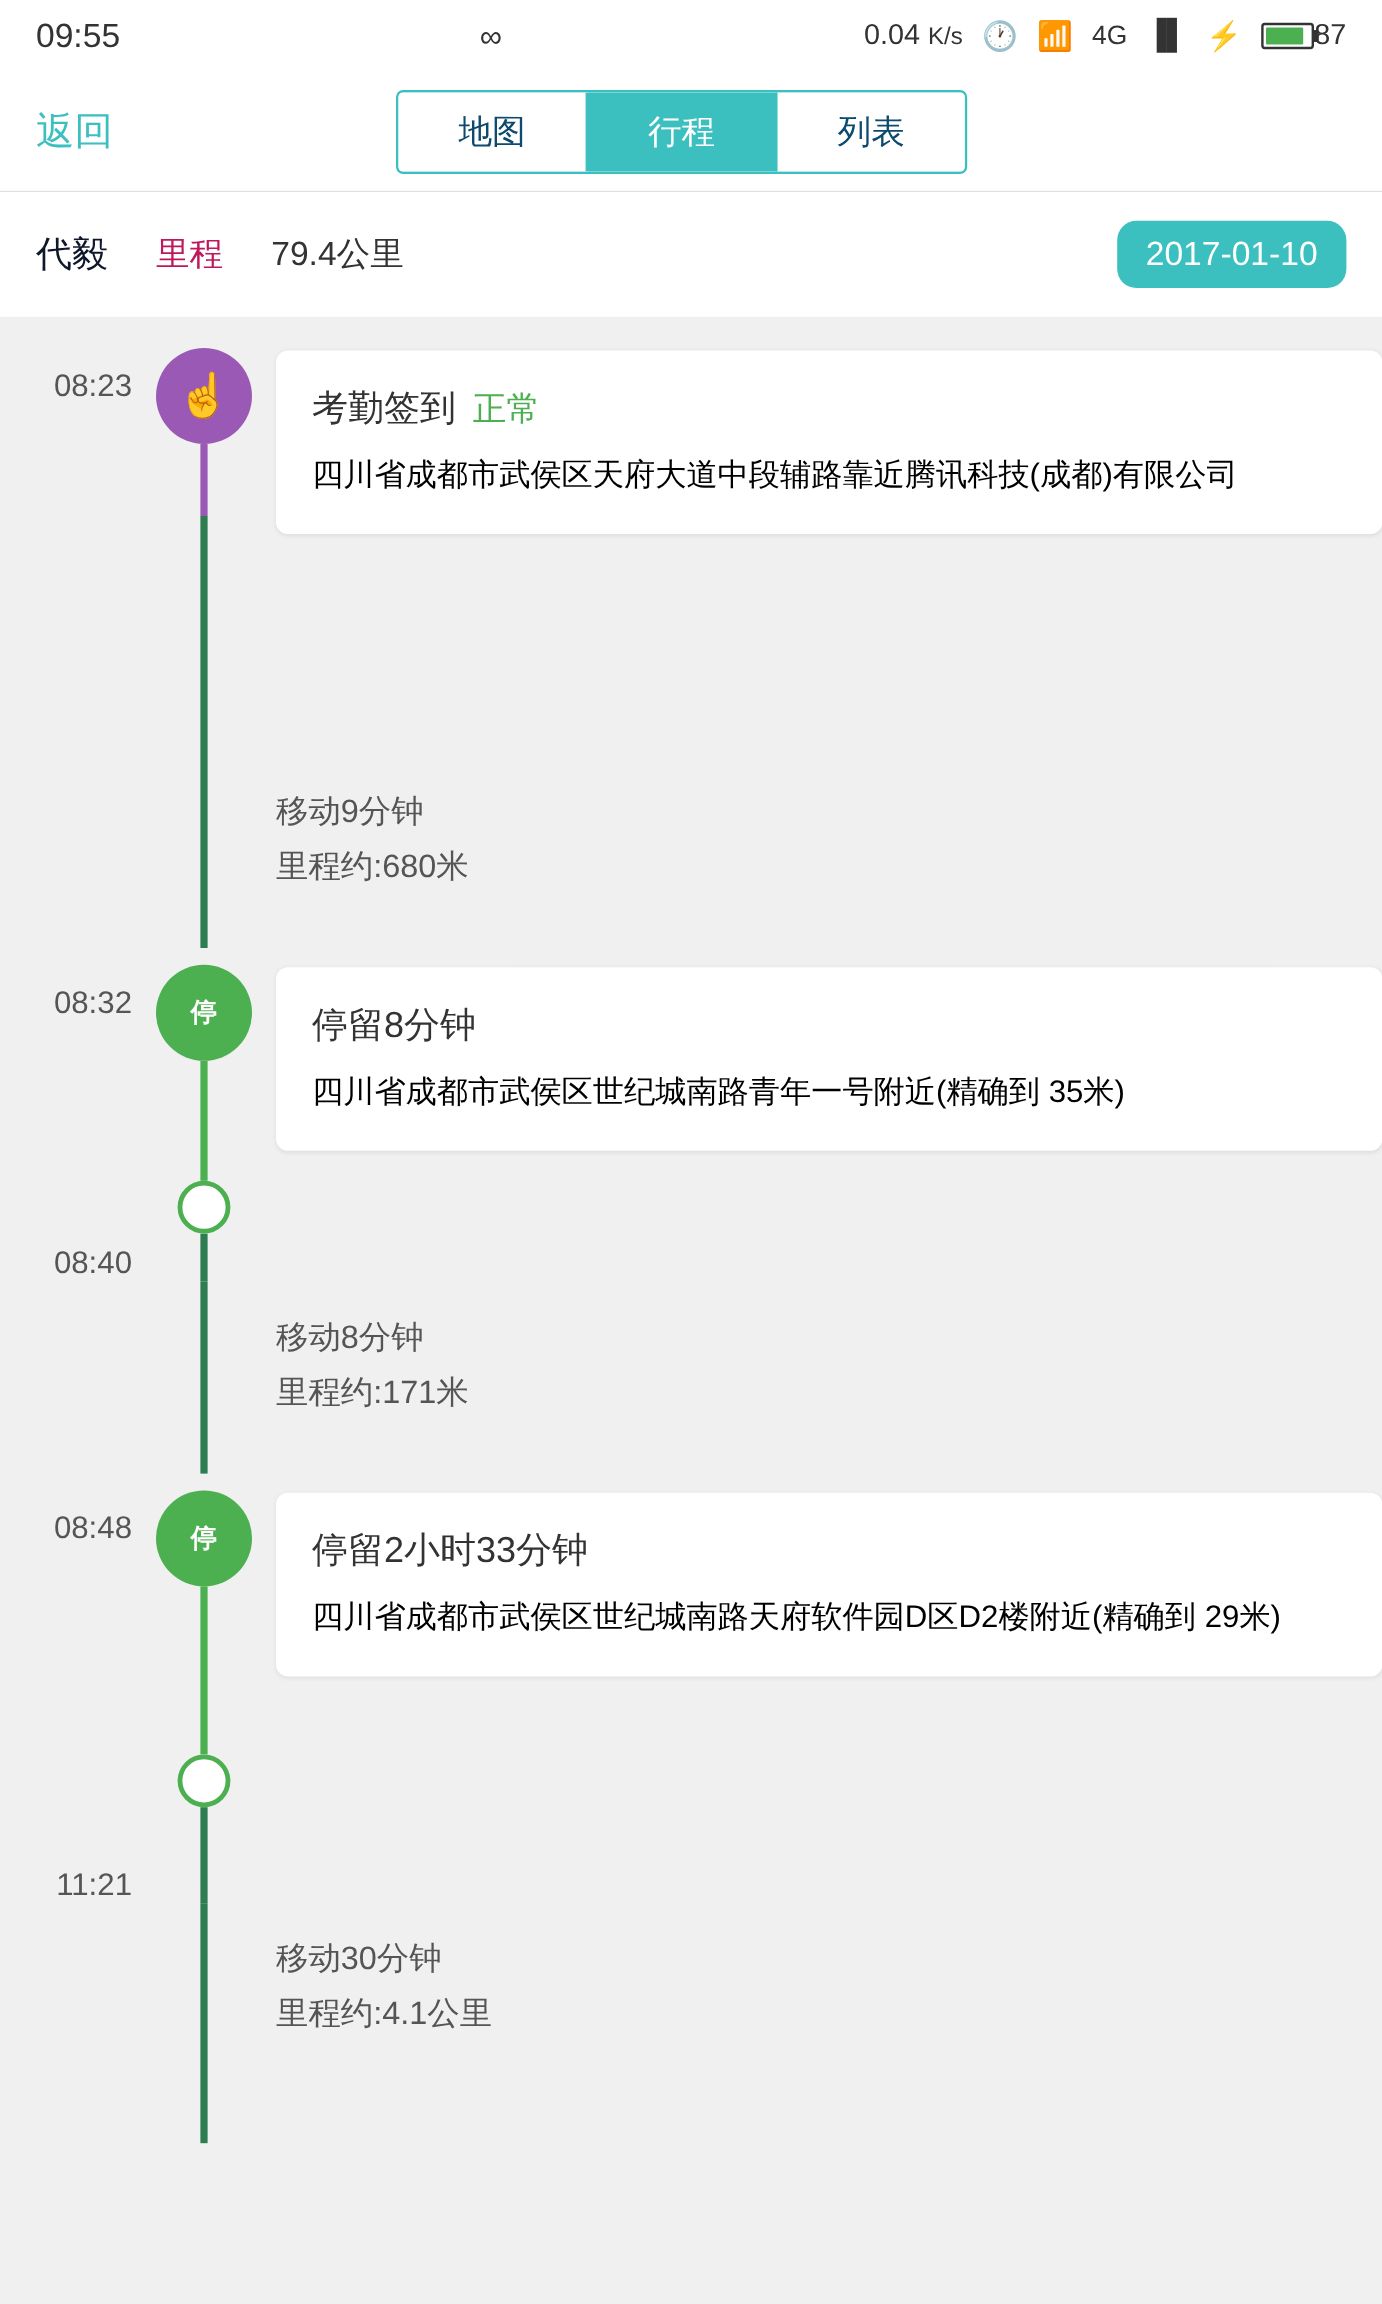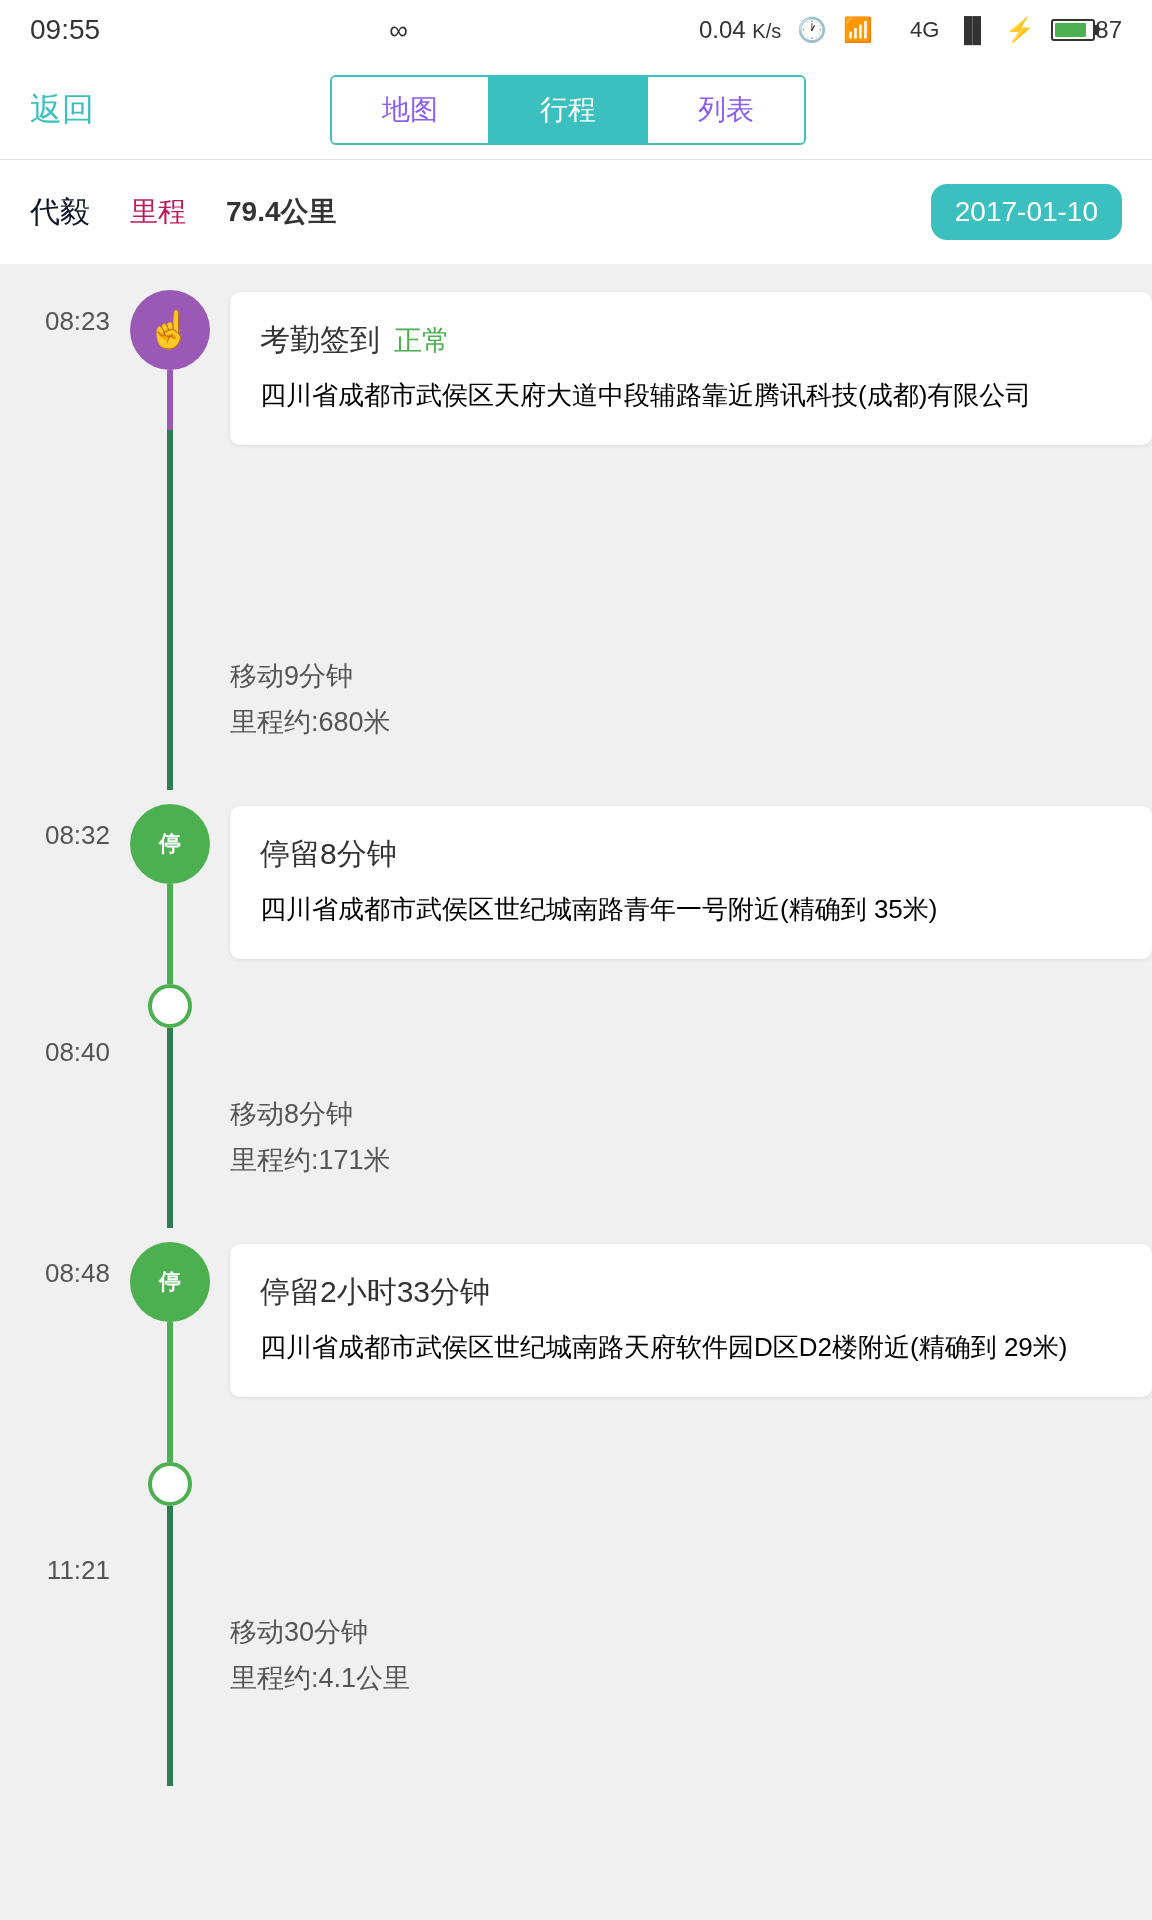--- a/index.html
+++ b/index.html
@@ -82,21 +82,21 @@
     }
     .nav-tabs {
       display: flex;
       border: 2px solid #3BBFBF;
       border-radius: 6px;
       overflow: hidden;
     }
     .nav-tab {
       padding: 14px 50px;
       font-size: 28px;
-      color: #8b5cf6;
+      color: #0c4a6e;
       cursor: pointer;
       background: #fff;
     }
     .nav-tab.active {
       background: #3BBFBF;
       color: #fff;
     }
     .nav-tab:not(:last-child) {
       border-right: 2px solid #3BBFBF;
     }
@@ -115,21 +115,20 @@
       font-size: 30px;
       color: #0f172a;
     }
     .info-distance-label {
       font-size: 28px;
       color: #be185d;
     }
     .info-distance-value {
       font-size: 28px;
       color: #333;
-      font-weight: bold;
     }
     .info-date {
       margin-left: auto;
       background: #3BBFBF;
       color: #fff;
       border-radius: 16px;
       padding: 12px 24px;
       font-size: 28px;
     }
 
@@ -274,21 +273,21 @@
 <div class="status-bar">
   <div class="status-left">09:55</div>
   <div style="font-size:26px;letter-spacing:2px;">∞</div>
   <div class="status-right">
     <span>
       <span>0.04</span>
       <span style="font-size:20px;">K/s</span>
     </span>
     <span>🕐</span>
     <span>📶</span>
-    <span style="font-size:22px;margin-left:21px;">4G</span>
+    <span style="font-size:22px;">4G</span>
     <span>▐▌</span>
     <span>⚡</span>
     <span class="battery-icon">
       <div class="battery-rect">
           <div class="battery-fill"></div>
         </div>
       <span>87</span>
     </span>
   </div>
 </div>

